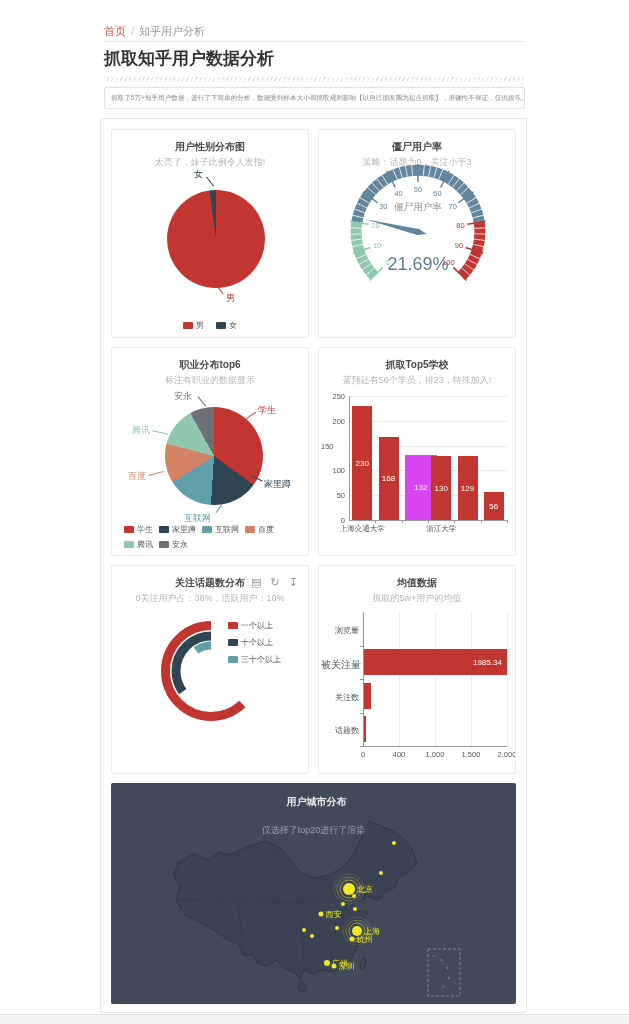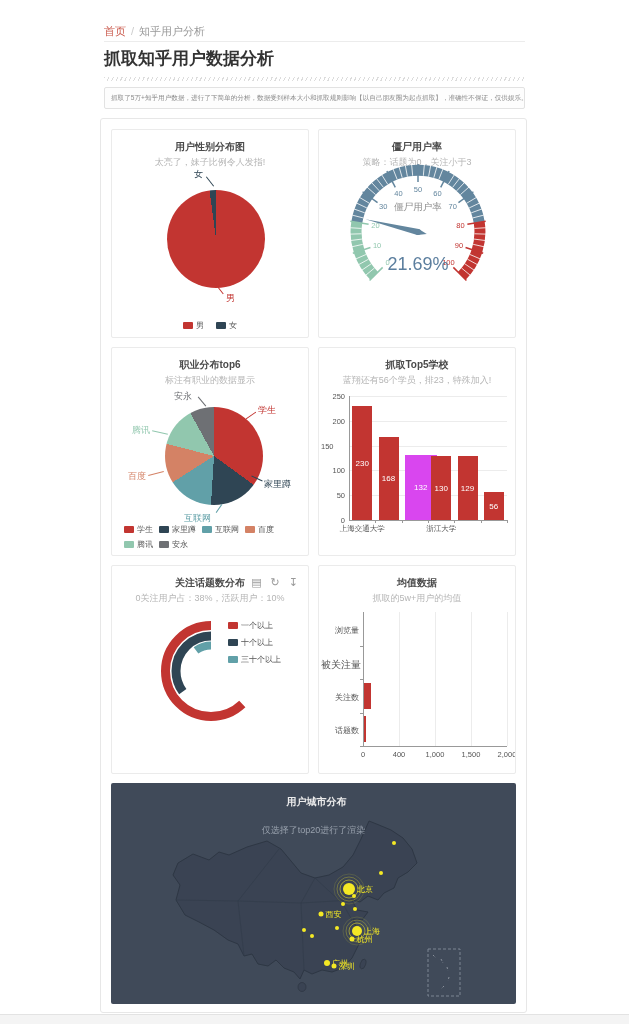--- a/index.html
+++ b/index.html
@@ -302,20 +302,23 @@
           <div class="gridline-v" style="left: 72px;"></div>
           <div class="axis-label" style="left: 57px; top: 138px; width: 30px; text-align: center;">1,000</div>
           <div class="gridline-v" style="left: 108px;"></div>
           <div class="axis-label" style="left: 93px; top: 138px; width: 30px; text-align: center;">1,500</div>
           <div class="gridline-v" style="left: 144px;"></div>
           <div class="axis-label" style="left: 129px; top: 138px; width: 30px; text-align: center;">2,000</div>
           <div style="position: absolute; left: 0px; top: 0px; width: 1px; height: 134px; background: rgb(153, 153, 153);"></div>
           <div style="position: absolute; left: 0px; top: 134px; width: 144px; height: 1px; background: rgb(153, 153, 153);"></div>
           <div class="axis-label" style="left: -42px; top: 12.8px; width: 38px; text-align: right; font-size: 8px; white-space: nowrap;">浏览量</div>
           <div style="position: absolute; left: -3px; top: 33.5px; width: 3px; height: 1px; background: rgb(153, 153, 153);"></div>
+          <div class="hbar" style="left: 1px; top: 37.3px; height: 26px; width: 142.9px; background: rgb(194, 53, 49);">
+            <span class="blabel">1985.34</span>
+          </div>
           <div class="axis-label" style="left: -42px; top: 46.3px; width: 38px; text-align: right; font-size: 10px; white-space: nowrap;">被关注量</div>
           <div style="position: absolute; left: -3px; top: 67px; width: 3px; height: 1px; background: rgb(153, 153, 153);"></div>
           <div class="hbar" style="left: 1px; top: 70.8px; height: 26px; width: 7.1px; background: rgb(194, 53, 49);"></div>
           <div class="axis-label" style="left: -42px; top: 79.8px; width: 38px; text-align: right; font-size: 8px; white-space: nowrap;">关注数</div>
           <div style="position: absolute; left: -3px; top: 100.5px; width: 3px; height: 1px; background: rgb(153, 153, 153);"></div>
           <div class="hbar" style="left: 1px; top: 104.3px; height: 26px; width: 1.5px; background: rgb(194, 53, 49);"></div>
           <div class="axis-label" style="left: -42px; top: 113.3px; width: 38px; text-align: right; font-size: 8px; white-space: nowrap;">话题数</div>
           <div style="position: absolute; left: -3px; top: 134px; width: 3px; height: 1px; background: rgb(153, 153, 153);"></div>
         </div>
     </div>

